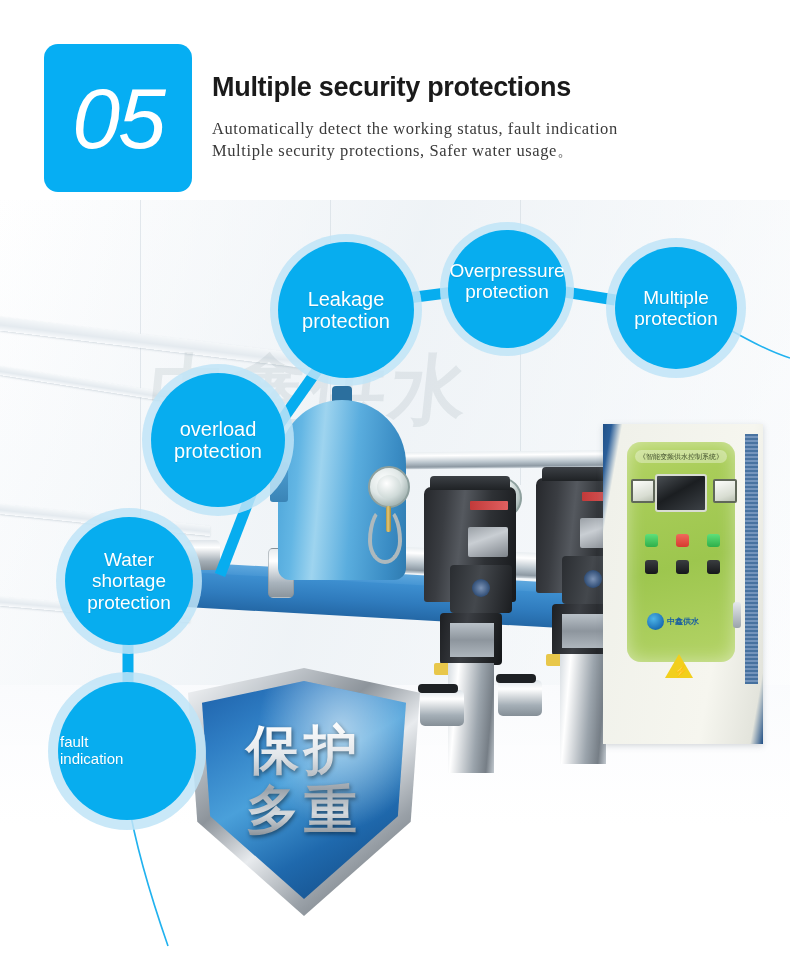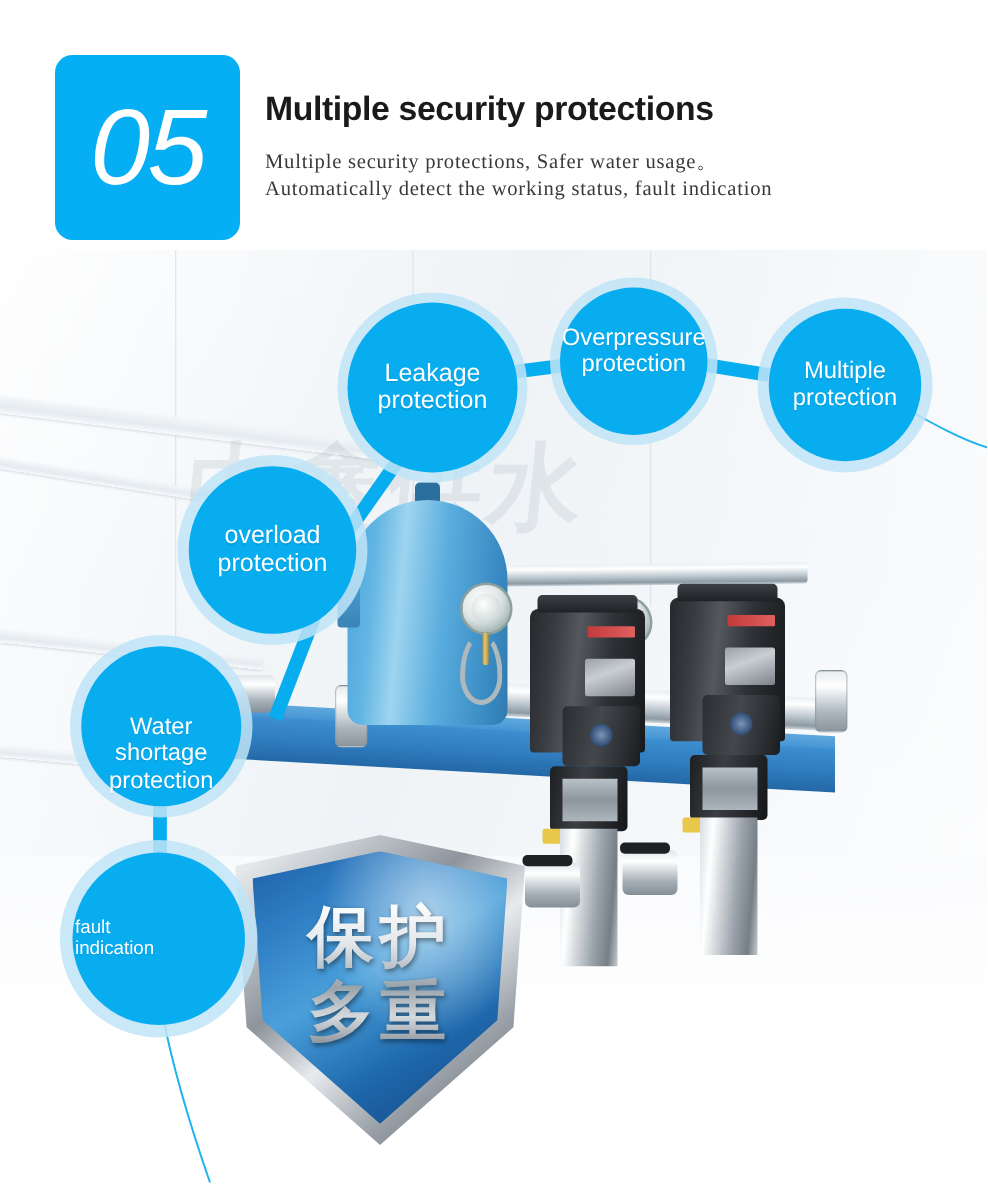--- a/index.html
+++ b/index.html
@@ -355,20 +355,45 @@
       <div class="pump-yellow"></div>
       <div class="pump-col"></div>
     </div>
 
     <div class="valve" style="left:420px; top:690px;"></div>
     <div class="valve-handle" style="left:418px; top:684px;"></div>
     <div class="valve" style="left:498px; top:680px;"></div>
     <div class="valve-handle" style="left:496px; top:674px;"></div>
     <div class="valve" style="left:186px; top:540px; width:34px; height:30px;"></div>
 
+    <div class="cab">
+      <div class="cab-vent"></div>
+      <div class="cab-panel"></div>
+      <div class="cab-caption">《智能变频供水控制系统》</div>
+      <div class="meter" style="left:28px;"></div>
+      <div class="hmi"></div>
+      <div class="meter" style="left:110px;"></div>
+
+      <div class="lamp" style="left:42px; background:linear-gradient(180deg,#5ee07a,#2faf4a);"></div>
+      <div class="lamp" style="left:73px; background:linear-gradient(180deg,#f06a5c,#d63b2f);"></div>
+      <div class="lamp" style="left:104px; background:linear-gradient(180deg,#5ee07a,#2faf4a);"></div>
+
+      <div class="btn" style="left:42px;"></div>
+      <div class="btn" style="left:73px;"></div>
+      <div class="btn" style="left:104px;"></div>
+
+      <div class="cab-logo">
+        <div class="logo-mark"></div>
+        <div class="logo-text">中鑫供水</div>
+      </div>
+
+      <div class="warn"></div>
+      <div class="warn-bolt">⚡</div>
+      <div class="cab-handle"></div>
+    </div>
 
     <div class="shield">
       <div class="shield-outer"></div>
       <div class="shield-inner"></div>
       <div class="shield-text">
         <span>保护</span>
         <span>多重</span>
       </div>
     </div>
   </div>
@@ -409,38 +434,38 @@
   <div class="node" id="n-overload" style="left:142px; top:364px; width:152px; height:152px;">
     <div class="ring"></div>
     <div class="core" style="left:9px; top:9px; right:9px; bottom:9px;"></div>
     <div class="label" style="font-size:20px;">overload
 protection</div>
   </div>
 
   <div class="node" id="n-water" style="left:56px; top:508px; width:146px; height:146px;">
     <div class="ring"></div>
     <div class="core" style="left:9px; top:9px; right:9px; bottom:9px;"></div>
-    <div class="label" style="font-size:19px;margin-top:22px;">Water
+    <div class="label" style="font-size:19px;">Water
 shortage
 protection</div>
   </div>
 
   <div class="node" id="n-fault" style="left:48px; top:672px; width:158px; height:158px;">
     <div class="ring"></div>
     <div class="core" style="left:10px; top:10px; right:10px; bottom:10px;"></div>
     <div class="label" style="font-size:15px; text-align:left; left:12px; right:-34px;">fault
 indication</div>
   </div>
 
   <div style="position:absolute; left:0; top:0; width:790px; height:200px; background:#fff;"></div>
 
   <div class="badge">
     <div class="badge-num">05</div>
   </div>
 
   <div class="head-title">Multiple security protections</div>
 
   <div class="head-sub">
+    <div>Automatically detect the working status, fault indication</div>
     <div>Multiple security protections, Safer water usage。</div>
-    <div>Automatically detect the working status, fault indication</div>
   </div>
 
 </div>
 
 </body></html>

